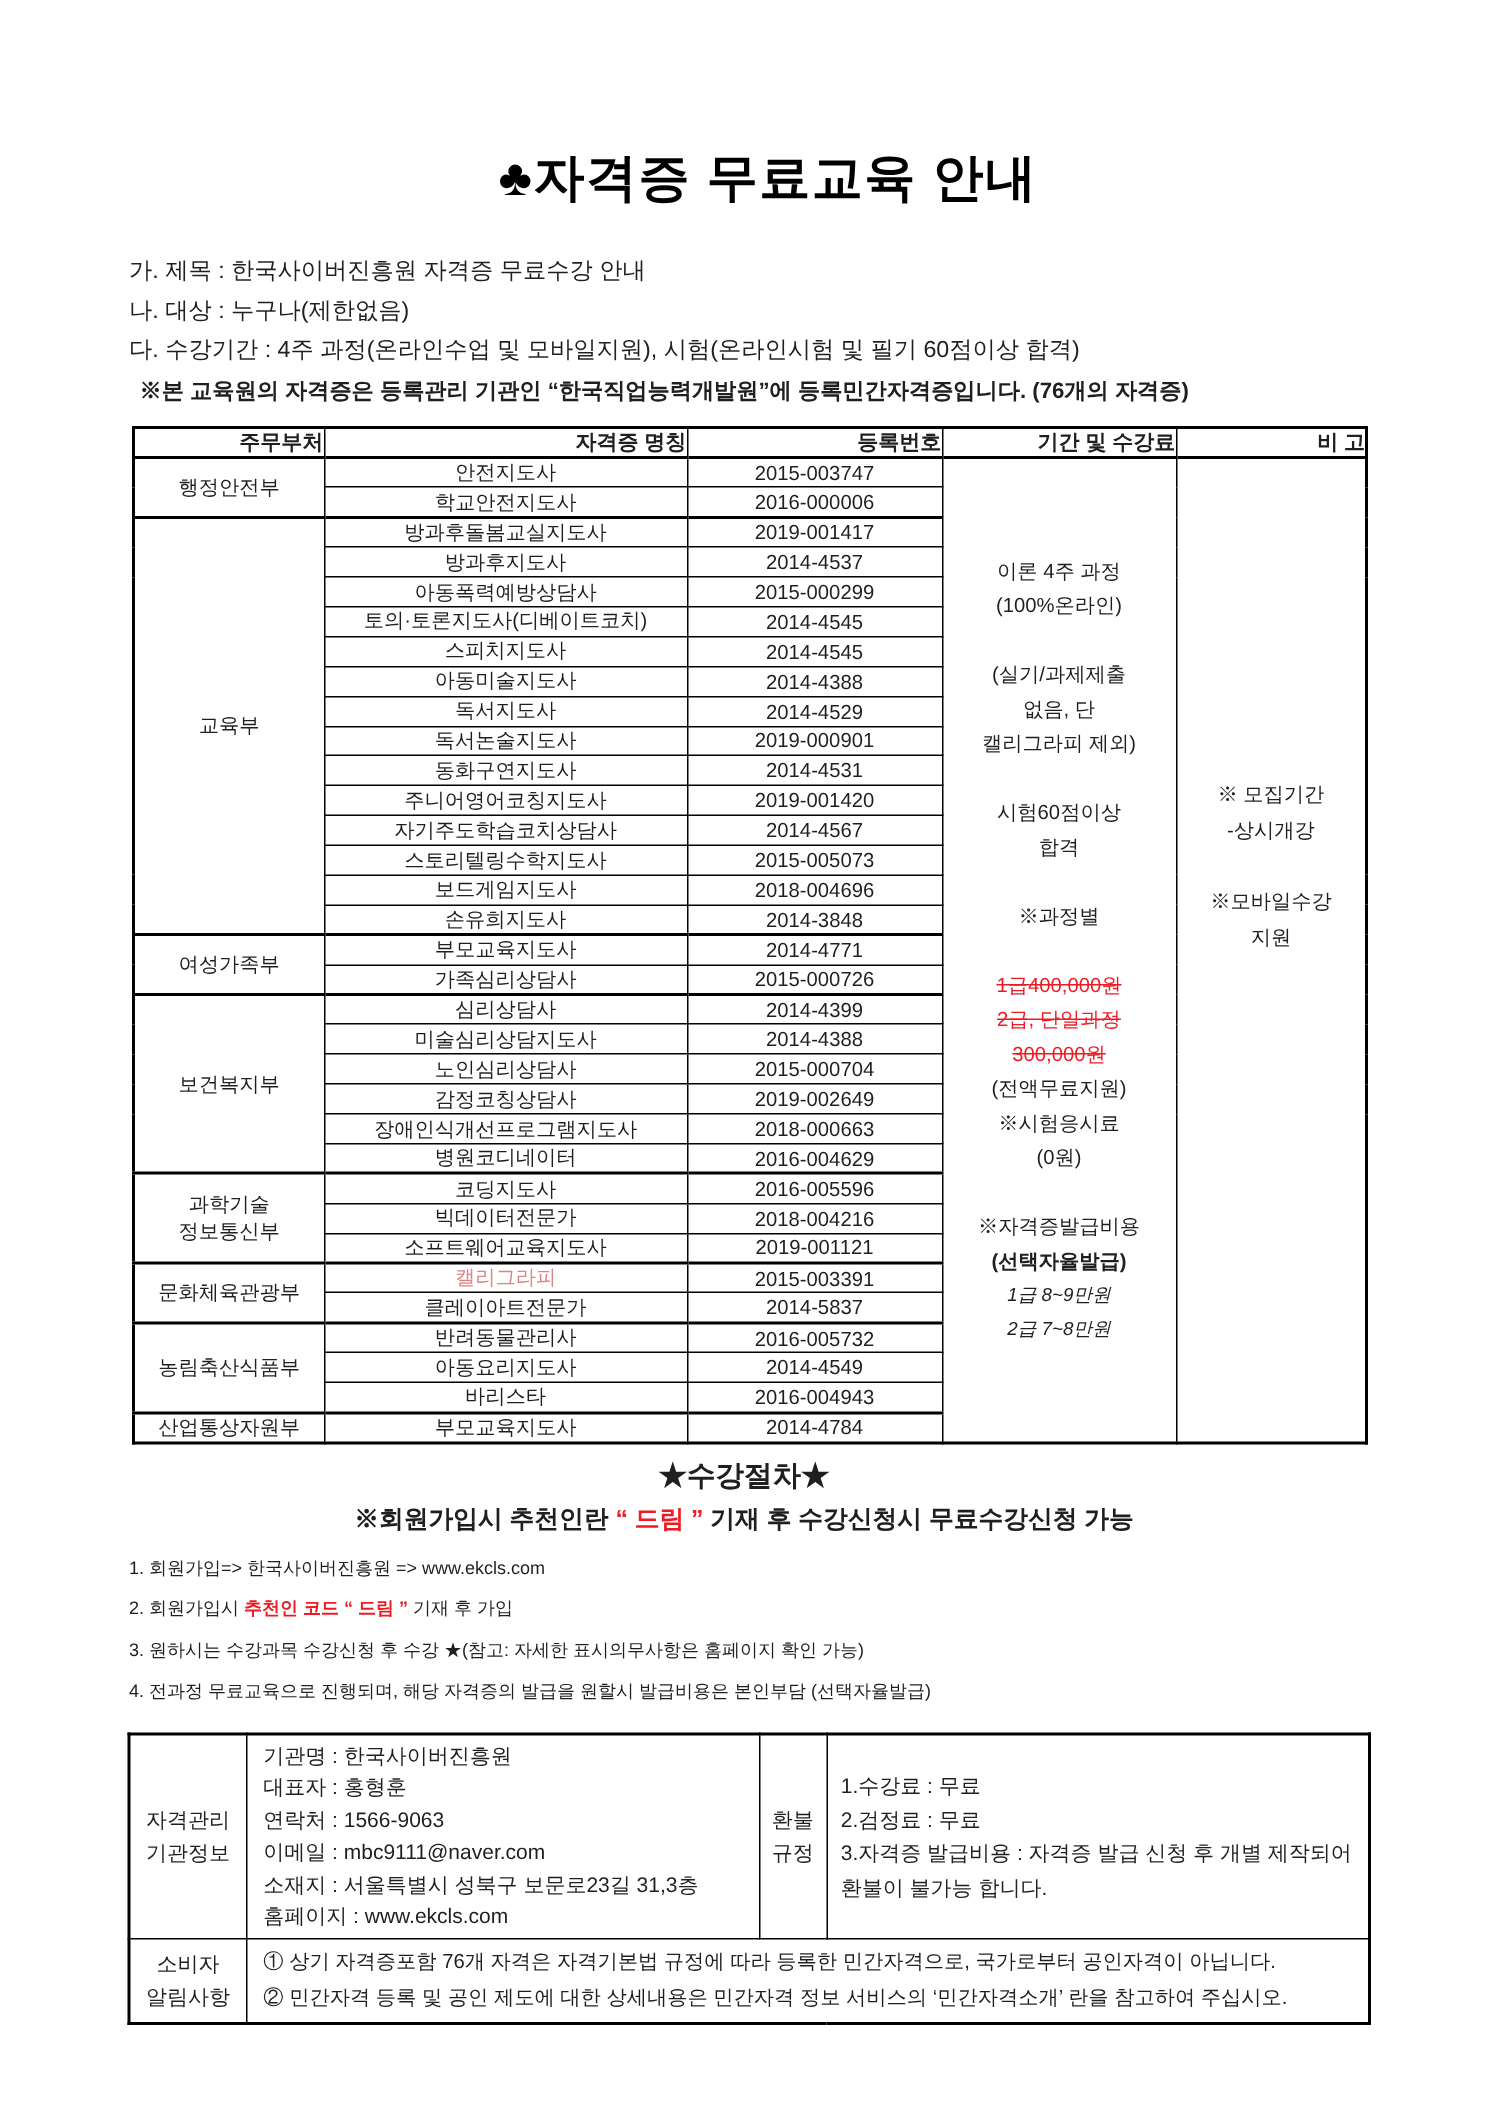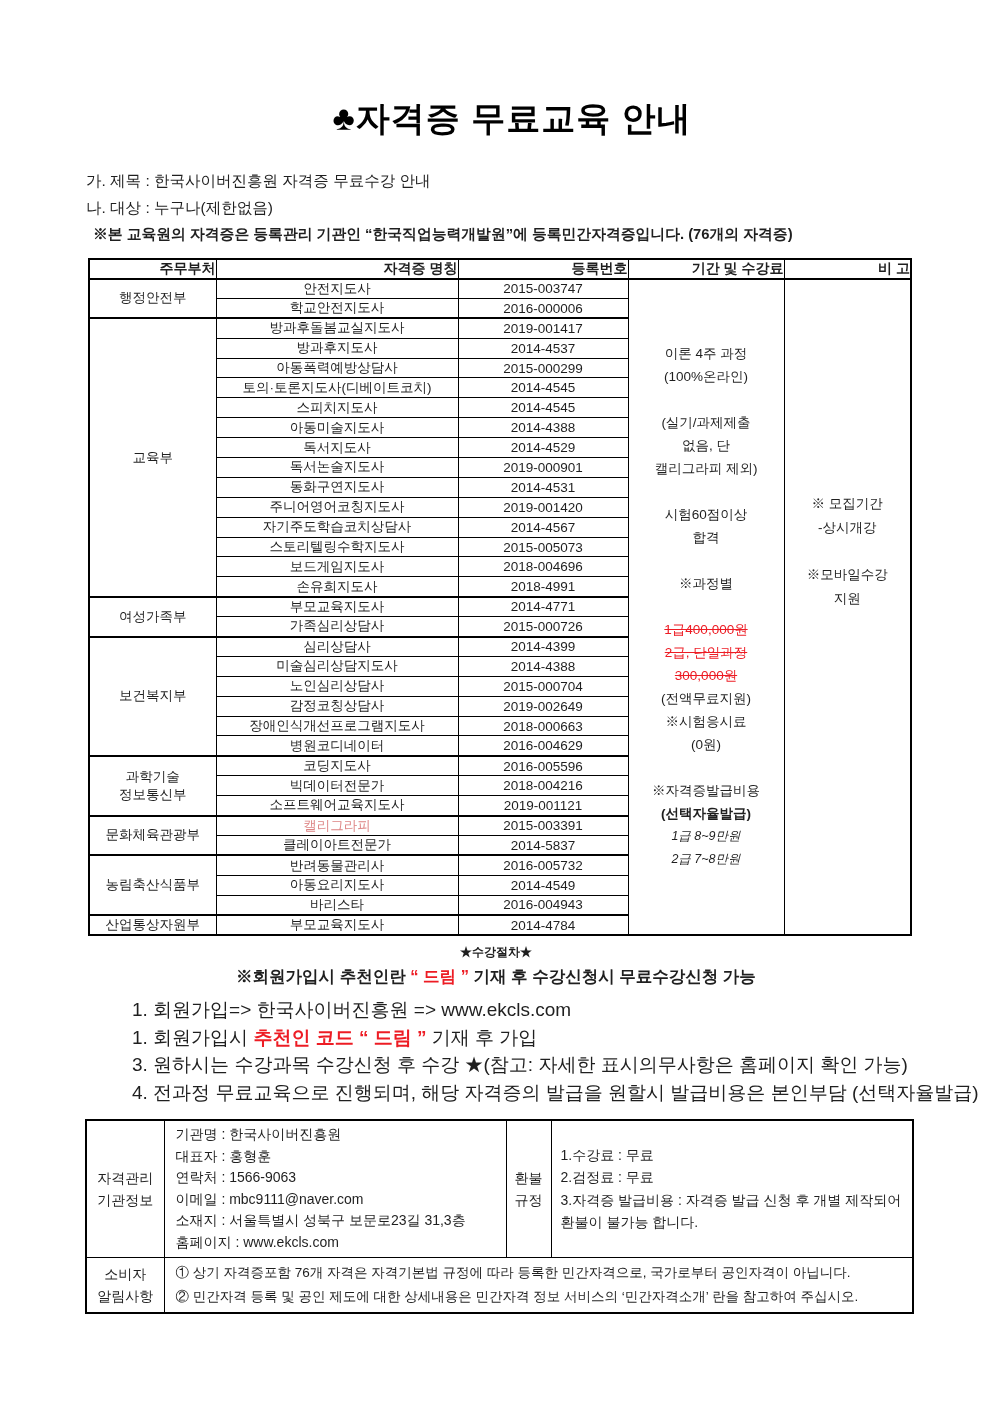--- a/index.html
+++ b/index.html
@@ -28,25 +28,25 @@
   .fee-cell { vertical-align: middle; }
   .note-cell { vertical-align: top; padding-top: 212px !important; }
   .fl { line-height: 23px; font-size: 13.5px; }
   .fl.blank, .nl.blank { height: 23px; }
   .fl.red-strike { color: var(--red); text-decoration: line-through; }
   .fl.bold { font-weight: bold; }
   .fl.small { font-size: 12.5px; font-style: italic; }
   .nl { line-height: 24px; font-size: 13.5px; }
 
   .proc { margin-top: 8px; }
-  .proc-title { text-align: center; font-size: 12px; font-weight: bold; }
+  .proc-title { text-align: center; font-size: 19px; font-weight: bold; }
   .proc-subtitle { text-align: center; font-size: 16.5px; font-weight: bold; margin-top: 5px; }
   .proc-subtitle .red, .step .red { color: var(--red); font-weight: bold; }
   .steps { margin: 8px 60px 0 86px; }
-  .step { font-size: 19px; line-height: 27.5px; white-space: nowrap; margin-left: 46px; }
+  .step { font-size: 12px; line-height: 27.5px; white-space: nowrap; }
 
   .info { margin: 13px 0 0 85px; width: 827px; border: 2px solid var(--bd); }
   .info td { border: 1px solid var(--bd); font-size: 14px; vertical-align: middle; }
   .ilabel { text-align: center; white-space: pre-line; line-height: 22px; }
   .org-cell { padding: 3px 6px 3px 11px; }
   .ol { line-height: 21.6px; white-space: nowrap; }
   .refund-cell { padding: 6px 6px 6px 9px; }
   .rl { line-height: 22.5px; }
   .notice-cell { padding: 3px 6px 3px 11px; }
   .ntl { line-height: 24px; font-size: 13.5px; white-space: nowrap; }
@@ -56,20 +56,21 @@
 </head>
 <body>
 
 <div class="page">
 
   <h1 class="title">♣자격증 무료교육 안내</h1>
 
   <div class="intro" id="intro">
       <div class="intro-line">가. 제목 : 한국사이버진흥원 자격증 무료수강 안내</div>
       <div class="intro-line">나. 대상 : 누구나(제한없음)</div>
+      <div class="intro-line">다. 수강기간 : 4주 과정(온라인수업 및 모바일지원), 시험(온라인시험 및 필기 60점이상 합격)</div>
       <div class="intro-line b">※본 교육원의 자격증은 등록관리 기관인 “한국직업능력개발원”에 등록민간자격증입니다. (76개의 자격증)</div>
     </div>
 
   <table class="main">
     <colgroup>
       <col style="width:127px">
         <col style="width:242px">
         <col style="width:170px">
       <col style="width:156px">
         <col style="width:127px">
@@ -173,21 +174,21 @@
         <tr>
           <td class="cert">스토리텔링수학지도사</td>
           <td class="reg">2015-005073</td>
         </tr>
         <tr>
           <td class="cert">보드게임지도사</td>
           <td class="reg">2018-004696</td>
         </tr>
         <tr>
           <td class="cert">손유희지도사</td>
-          <td class="reg">2018-4991</td>
+          <td class="reg">2014-3848</td>
         </tr>
         <tr class="gs">
           <td class="dept" rowspan="2">여성가족부</td>
           <td class="cert">부모교육지도사</td>
           <td class="reg">2014-4771</td>
         </tr>
         <tr>
           <td class="cert">가족심리상담사</td>
           <td class="reg">2015-000726</td>
         </tr>
@@ -258,21 +259,21 @@
           <td class="reg">2014-4784</td>
         </tr>
       </tbody>
   </table>
 
   <div class="proc">
     <div class="proc-title">★수강절차★</div>
     <div class="proc-subtitle" id="proc-subtitle"><span>※회원가입시 추천인란 </span><span class="red">“ 드림 ”</span><span> 기재 후 수강신청시 무료수강신청 가능</span></div>
     <div class="steps" id="proc-steps">
         <div class="step"><span>1. 회원가입=&gt; 한국사이버진흥원 =&gt; www.ekcls.com</span></div>
-        <div class="step"><span>1. 회원가입시 </span><span class="red">추천인 코드 “ 드림 ”</span><span> 기재 후 가입</span></div>
+        <div class="step"><span>2. 회원가입시 </span><span class="red">추천인 코드 “ 드림 ”</span><span> 기재 후 가입</span></div>
         <div class="step"><span>3. 원하시는 수강과목 수강신청 후 수강 ★(참고: 자세한 표시의무사항은 홈페이지 확인 가능)</span></div>
         <div class="step"><span>4. 전과정 무료교육으로 진행되며, 해당 자격증의 발급을 원할시 발급비용은 본인부담 (선택자율발급)</span></div>
       </div>
   </div>
 
   <table class="info">
     <colgroup>
       <col style="width:78px">
         <col style="width:342px">
         <col style="width:45px">

